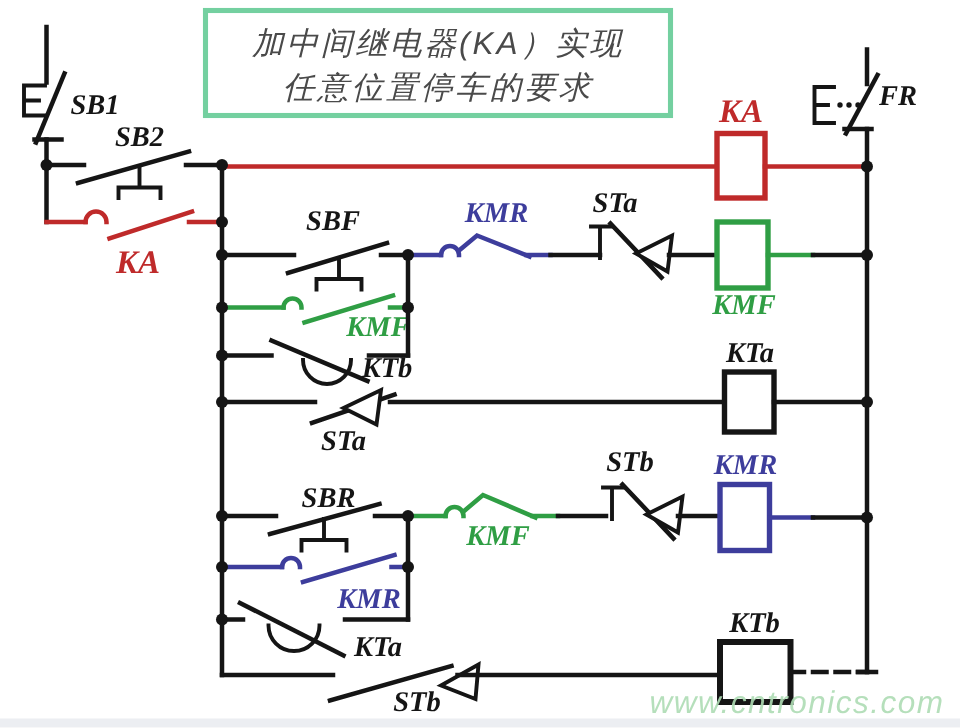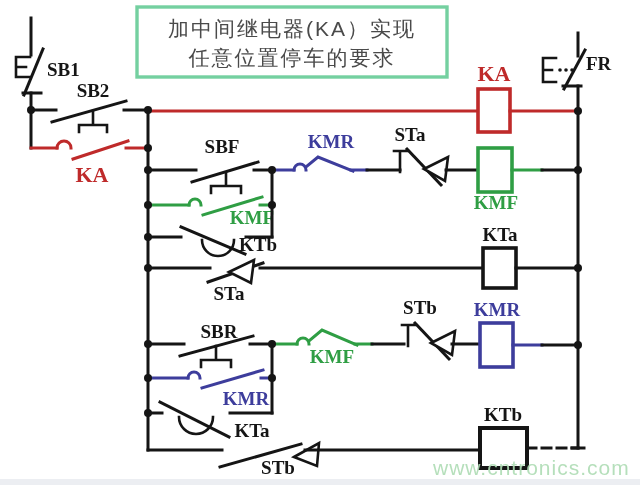--- a/index.html
+++ b/index.html
@@ -1,17 +1,17 @@
 <!DOCTYPE html>
 <html><head>
 <meta charset="utf-8">
 <style>
   html,body{margin:0;padding:0;background:#f4f4f4;}
   .stage{position:relative;width:640px;height:485px;background:#ffffff;overflow:hidden;
-         font-family:"Liberation Sans",sans-serif;}
+         font-family:"Liberation Sans",sans-serif;font-style:italic;}
   svg{display:block}
   .w  {stroke:#151515;stroke-width:3;fill:none;stroke-linecap:square;}
   .wr {stroke:#bf2a2a;stroke-width:3;fill:none;stroke-linecap:square;}
   .wg {stroke:#2f9e44;stroke-width:3;fill:none;stroke-linecap:square;}
   .wb {stroke:#3d3d9c;stroke-width:3;fill:none;stroke-linecap:square;}
   .coil{fill:#ffffff;stroke-width:3.6;}
   .ck {stroke:#151515;}
   .cr {stroke:#bf2a2a;}
   .cg {stroke:#2f9e44;}
   .cb {stroke:#3d3d9c;}

